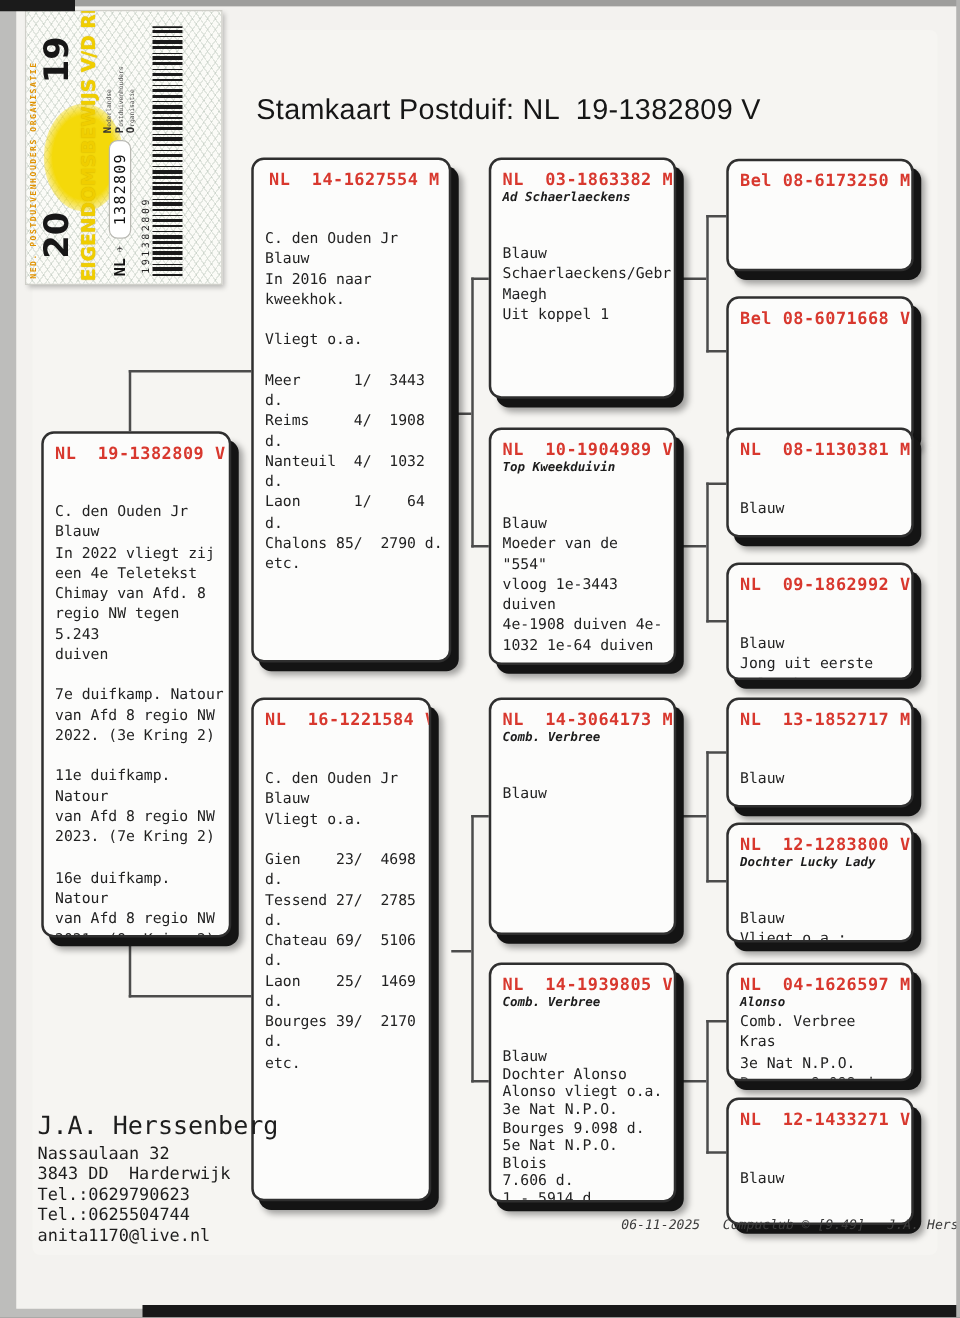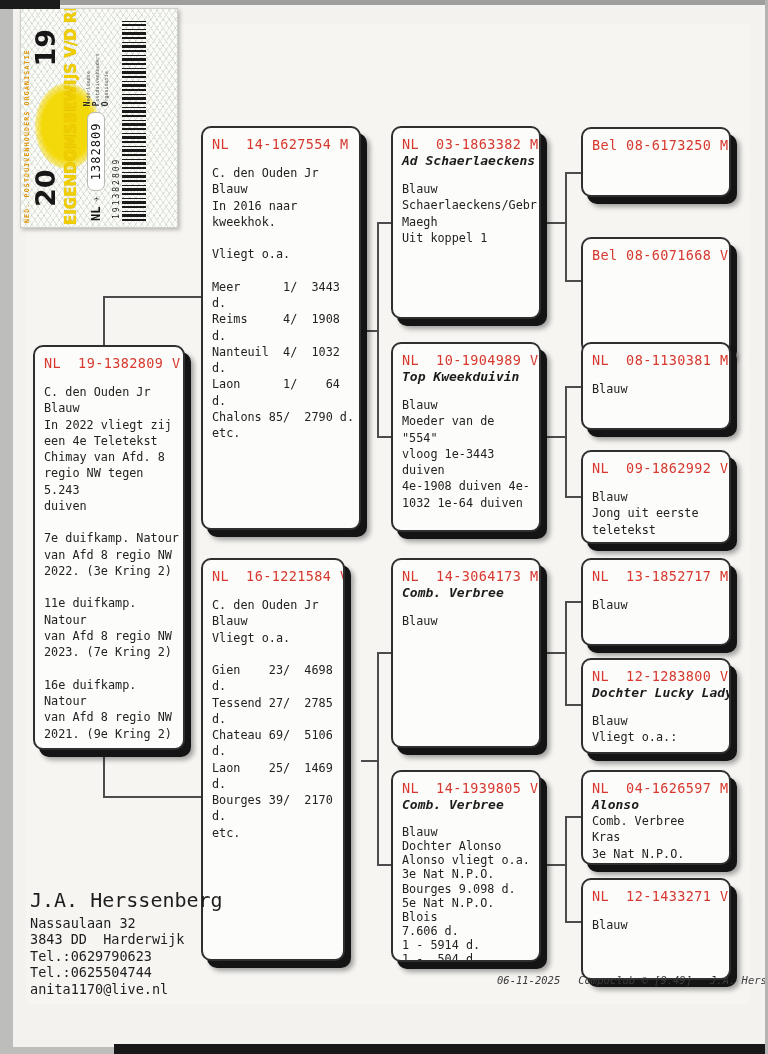--- a/index.html
+++ b/index.html
@@ -14,24 +14,24 @@
   .edge-bottom{position:absolute;left:114px;top:1044px;width:654px;height:10px;background:#181818;}
   .edge-right{position:absolute;right:0;top:0;width:3px;height:1054px;background:#b3b3b1;}
 
   .title{position:absolute;left:205px;top:74px;font-family:"Liberation Sans",sans-serif;
          font-size:23px;color:#161616;letter-spacing:.3px;white-space:pre;}
 
   
   .box{position:absolute;background:#fcfcfb;border:2px solid #2f2f2f;border-radius:10px;
        box-shadow:6px 7px 0 #141414, 9px 10px 5px rgba(0,0,0,.35);
        padding:8px 4px 6px 9px;overflow:hidden;box-sizing:border-box;}
-  .ring{font-size:13.5px;font-weight:normal;color:#d8382e;white-space:pre;letter-spacing:.4px;}
-  .subtitle{font-size:13px;font-weight:bold;font-style:italic;color:#1c1c1c;margin-top:1px;white-space:pre;}
+  .ring{font-size:13.5px;font-weight:bold;color:#d8382e;white-space:pre;letter-spacing:.4px;text-align:center;}
+  .subtitle{font-size:10px;font-weight:bold;font-style:italic;color:#1c1c1c;margin-top:1px;white-space:pre;}
   .subtitle:empty{display:none;}
-  .body{font-size:11.8px;line-height:1.38;color:#222;white-space:pre-wrap;margin-top:13px;}
+  .body{font-size:11.8px;line-height:1.38;color:#222;white-space:pre-wrap;margin-top:30px;}
   .nogap .body{margin-top:1px;}
   .tight .body{line-height:1.2;}
 
   
   .line{position:absolute;background:#4c4c4c;}
   .h{height:2px;} .v{width:2px;}
 
   
   .owner{position:absolute;left:30px;top:888px;color:#1d1d1d;}
   .owner-name{font-size:20px;margin-bottom:3px;white-space:pre;}
@@ -92,20 +92,21 @@
           <span class="mpo-line">Nederlandse</span>
           <span class="mpo-line">Postduivenhouders</span>
           <span class="mpo-line">Organisatie</span>
         </span>
       </div>
       <div class="st-bar-num">191382809</div>
       <div class="st-barcode"></div>
     </div>
   </div>
 
+  <div class="title">Stamkaart Postduif: NL  19-1382809 V</div>
 
   <div class="line v" style="left:103px;top:296px;height:49px"></div>
   <div class="line h" style="left:103px;top:296px;width:98px"></div>
   <div class="line v" style="left:103px;top:750px;height:48px"></div>
   <div class="line h" style="left:103px;top:796px;width:98px"></div>
 
   <div class="line h" style="left:361px;top:330px;width:16px"></div>
   <div class="line v" style="left:377px;top:222px;height:216px"></div>
   <div class="line h" style="left:377px;top:222px;width:14px"></div>
   <div class="line h" style="left:377px;top:436px;width:14px"></div>
@@ -227,21 +228,21 @@
 3e Nat N.P.O.
 Bourges 9.098 d.
 5e Nat N.P.O. Blois
 7.606 d.
 1 - 5914 d.
 1 -  504 d.
 1 -  255 d.
 4 - 4512 d.</div>
   </div>
 
-  <div class="box" style="left:581px;top:127px;width:150px;height:70px">
+  <div class="box" style="left:581px;top:127px;width:150px;height:90px">
     <div class="ring">Bel 08-6173250 M</div>
 
     <div class="body"></div>
   </div>
   <div class="box" style="left:581px;top:237px;width:150px;height:117px">
     <div class="ring">Bel 08-6071668 V</div>
 
     <div class="body"></div>
   </div>
   <div class="box" style="left:581px;top:342px;width:150px;height:88px">

